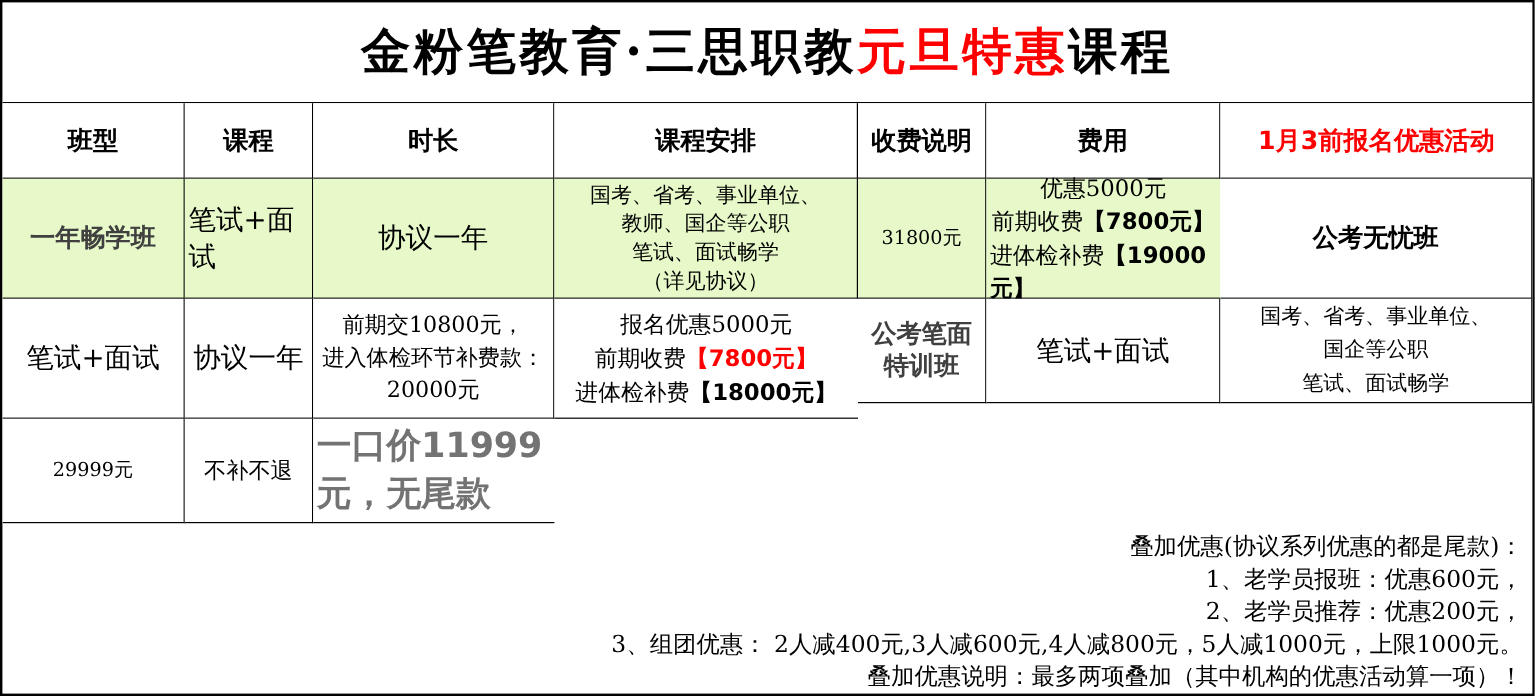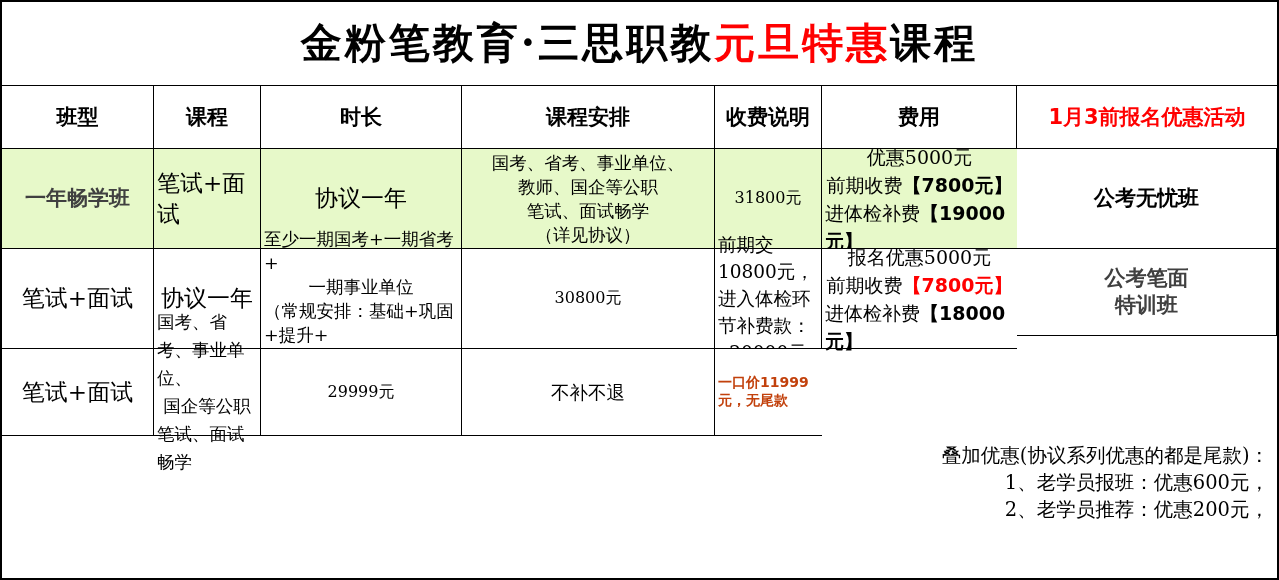--- a/index.html
+++ b/index.html
@@ -75,22 +75,22 @@
     font-weight: bold;
   }
   .seg-red {
     font-family: "DejaVu Sans", "Liberation Sans", sans-serif;
     font-weight: bold;
     color: #ff0000;
   }
   .offer-big-red {
     font-family: "DejaVu Sans", "Liberation Sans", sans-serif;
     font-weight: bold;
-    font-size: 14px;
-    color: #c2410c;
+    font-size: 29px;
+    color: #737373;
   }
   
   .notes {
     padding: 6px 8px 0 6px;
   }
   .note-line {
     font-size: 19.5px;
     line-height: 27px;
     text-align: right;
   }
@@ -129,27 +129,20 @@
     <div class="cell h-r1 bg-green last">
       <div class="offer-line"><span>优惠5000元</span></div>
       <div class="offer-line"><span>前期收费</span><span class="seg-bold">【7800元】</span></div>
       <div class="offer-line"><span>进体检补费</span><span class="seg-bold">【19000元】</span></div>
     </div>
 
     <div class="cell h-r2 row-name">公考无忧班</div>
     <div class="cell h-r2 body-text">笔试+面试</div>
     <div class="cell h-r2 body-text">协议一年</div>
     <div class="cell h-r2">
-      <div class="schedule-line">至少一期国考+一期省考+</div>
-      <div class="schedule-line">一期事业单位</div>
-      <div class="schedule-line">（常规安排：基础+巩固+提升+</div>
-      <div class="schedule-line">冲刺）</div>
-    </div>
-    <div class="cell h-r2 fee-text">30800元</div>
-    <div class="cell h-r2">
       <div class="payment-line">前期交10800元，</div>
       <div class="payment-line">进入体检环节补费款：</div>
       <div class="payment-line">20000元</div>
     </div>
     <div class="cell h-r2 last">
       <div class="offer-line"><span>报名优惠5000元</span></div>
       <div class="offer-line"><span>前期收费</span><span class="seg-red">【7800元】</span></div>
       <div class="offer-line"><span>进体检补费</span><span class="seg-bold">【18000元】</span></div>
     </div>
 
@@ -170,15 +163,17 @@
     <div class="cell h-r3 last">
       <div class="offer-big-red">一口价11999元，无尾款</div>
     </div>
 
   </div>
 
   <div class="notes">
     <div class="note-line">叠加优惠(协议系列优惠的都是尾款)：</div>
     <div class="note-line">1、老学员报班：优惠600元，</div>
     <div class="note-line">2、老学员推荐：优惠200元，</div>
+    <div class="note-line">3、组团优惠： 2人减400元,3人减600元,4人减800元，5人减1000元，上限1000元。</div>
+    <div class="note-line">叠加优惠说明：最多两项叠加（其中机构的优惠活动算一项）！</div>
   </div>
 
 </div>
 
 </body></html>

